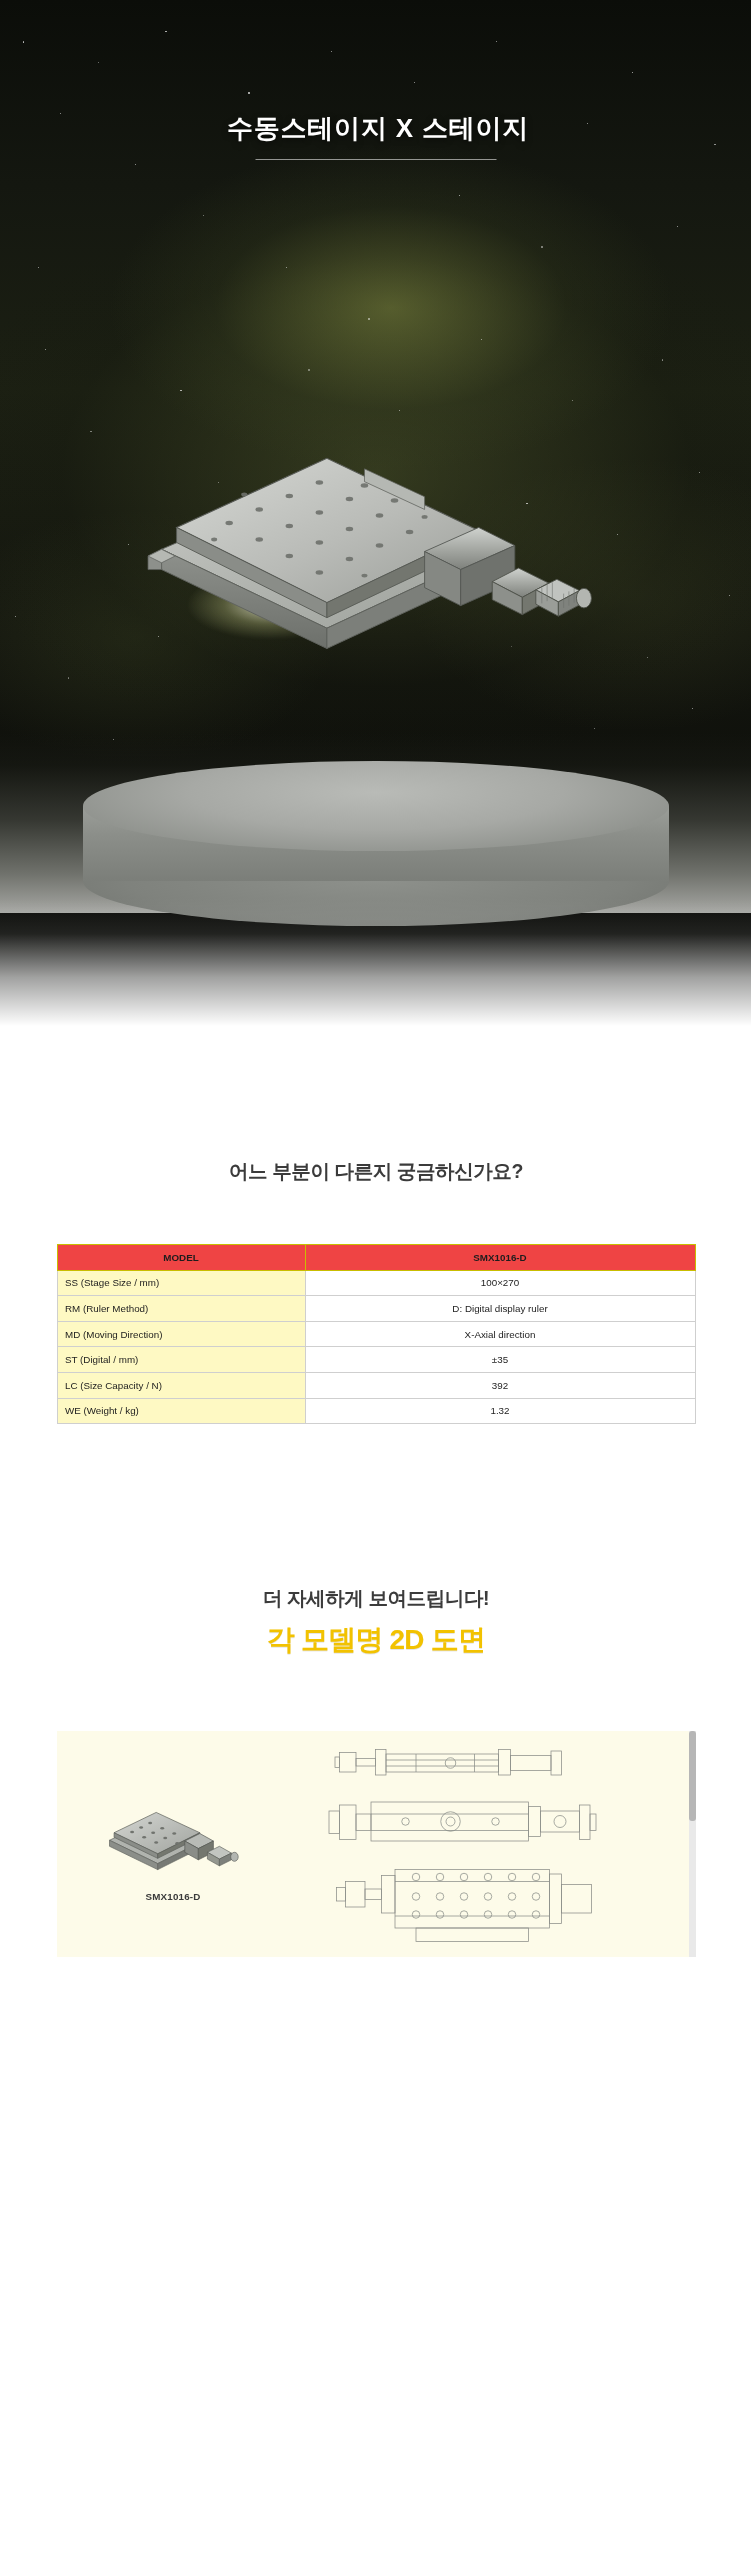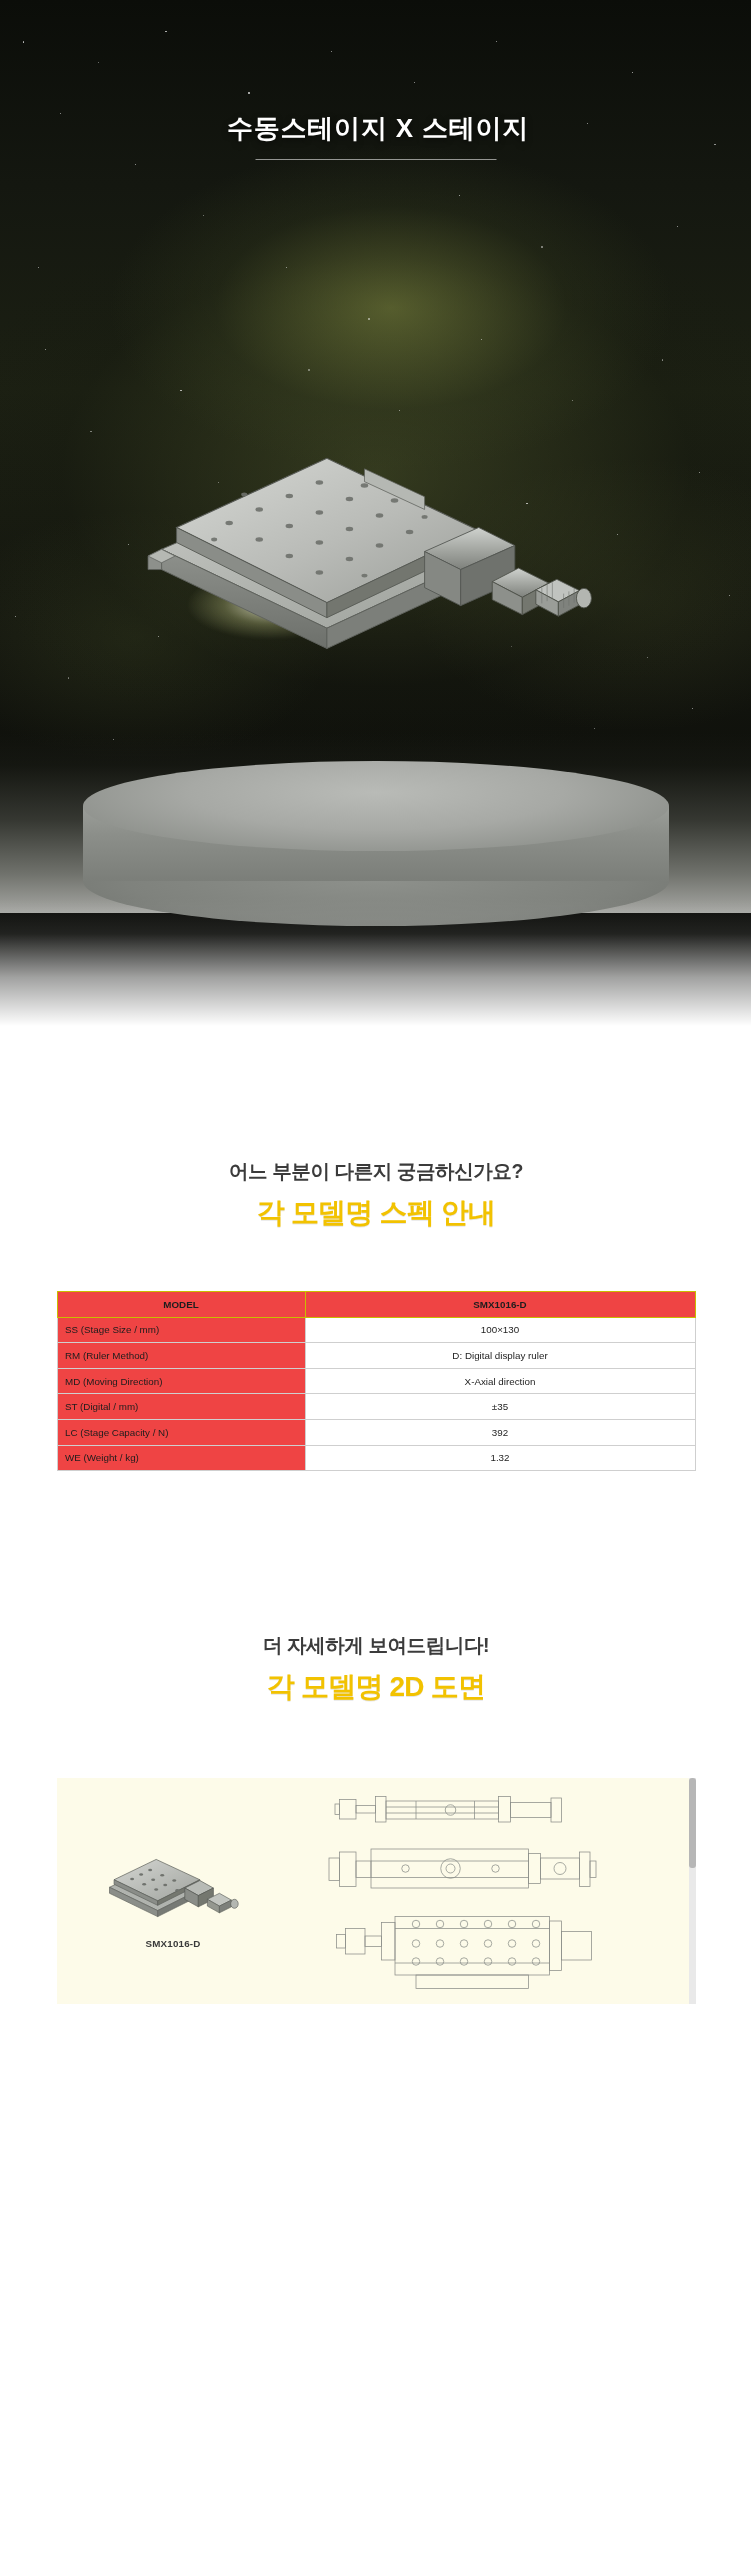--- a/index.html
+++ b/index.html
@@ -166,21 +166,21 @@
   }
   table.spec thead th {
     background: #ef4444;
     color: #1d1d1d;
     font-weight: bold;
     text-align: center;
     border-color: #c9bd00;
     font-size: 9.8px;
   }
   table.spec tbody td.label {
-    background: #ef4444;
+    background: #fef9c3;
     width: 248px;
     text-align: left;
     font-weight: normal;
     color: #1d1d1d;
   }
   table.spec tbody td.value {
     background: #ffffff;
     text-align: center;
     color: #1d1d1d;
   }
@@ -374,50 +374,49 @@
         <polygon points="12,234 30,225 48,234 30,243" fill="#b5b8b3" stroke="#5f625d" stroke-width="1"></polygon>
       </svg>
     </div>
 
     <div class="hero-fade-bottom"></div>
   </div>
 
   <div class="section" style="padding-top:132px;">
     <div class="sec-head">
       <div class="sec-sub">어느 부분이 다른지 궁금하신가요?</div>
-      <div class="sec-title">각 모델명 스펙 안내</div>
     </div>
 
     <div class="spec-wrap" style="margin-top:59px;">
       <table class="spec">
         <thead>
           <tr>
             <th>MODEL</th>
             <th>SMX1016-D</th>
           </tr>
         </thead>
         <tbody>
           <tr>
             <td class="label">SS (Stage Size / mm)</td>
-            <td class="value">100×130</td>
+            <td class="value">100×270</td>
           </tr>
           <tr>
             <td class="label">RM (Ruler Method)</td>
             <td class="value">D: Digital display ruler</td>
           </tr>
           <tr>
             <td class="label">MD (Moving Direction)</td>
             <td class="value">X-Axial direction</td>
           </tr>
           <tr>
             <td class="label">ST (Digital / mm)</td>
             <td class="value">±35</td>
           </tr>
           <tr>
-            <td class="label">LC (Stage Capacity / N)</td>
+            <td class="label">LC (Size Capacity / N)</td>
             <td class="value">392</td>
           </tr>
           <tr>
             <td class="label">WE (Weight / kg)</td>
             <td class="value">1.32</td>
           </tr>
         </tbody>
       </table>
     </div>
   </div>

